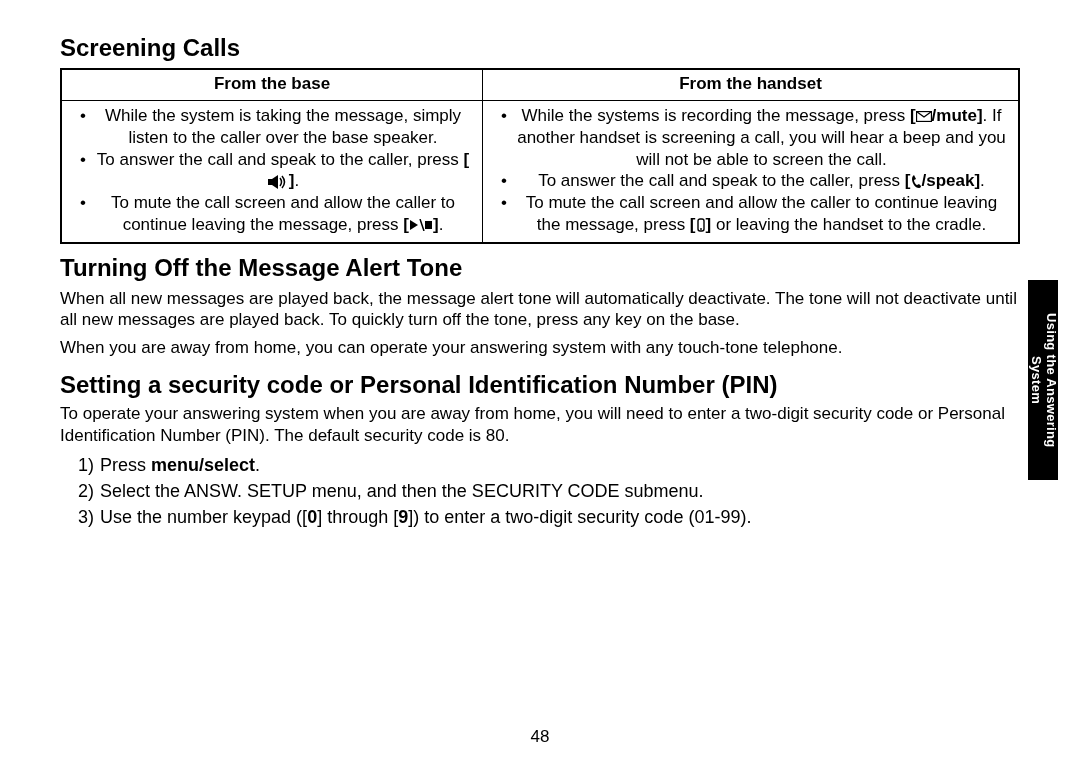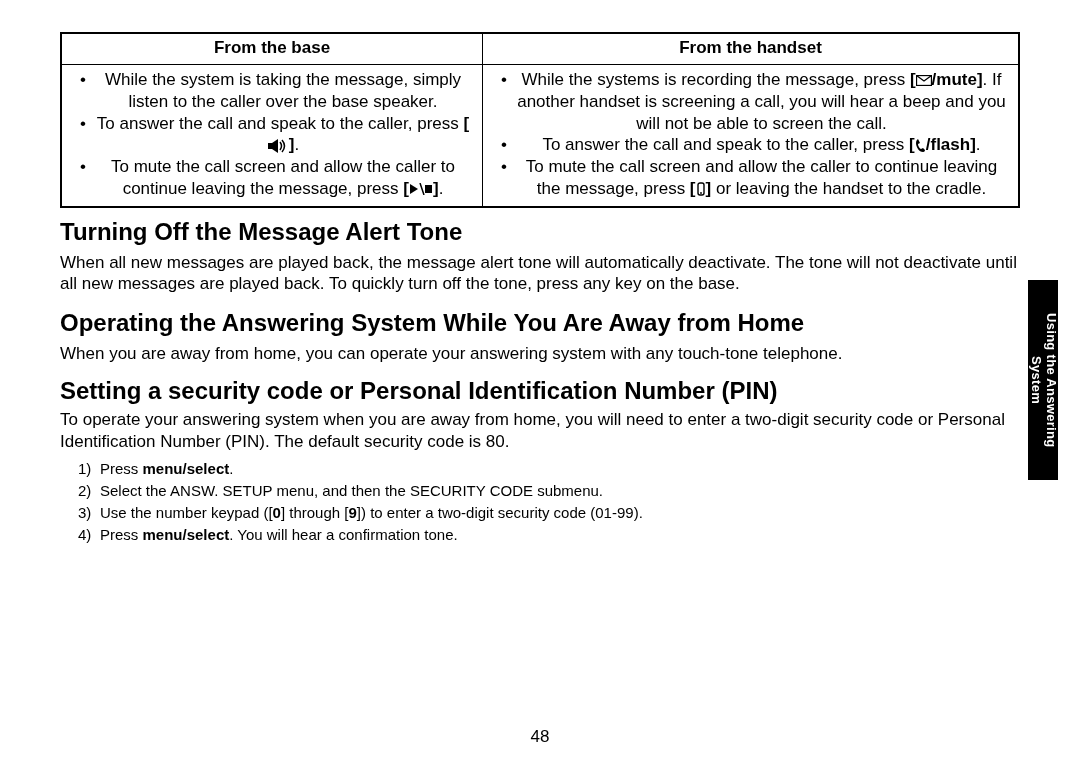--- a/index.html
+++ b/index.html
@@ -18,21 +18,21 @@
     border: 1px solid #000;
     text-align: center;
     vertical-align: top;
     padding: 4px 8px 6px 8px;
     font-size: 17px;
   }
   table.screening th { font-weight: bold; }
   ul.cell { list-style: none; padding-left: 10px; }
   ul.cell li { position: relative; padding-left: 12px; line-height: 1.28; }
   ul.cell li::before { content: "•"; position: absolute; left: 0; top: 0; }
-  ol.steps { list-style: none; padding-left: 18px; font-size: 15px; line-height: 1.45; margin-top: 2px; }
+  ol.steps { list-style: none; padding-left: 18px; font-size: 18px; line-height: 1.45; margin-top: 2px; }
   ol.steps li { position: relative; padding-left: 22px; }
   ol.steps li::before { content: attr(data-num) ")"; position: absolute; left: 0; }
   .note-row { display: flex; font-size: 17px; line-height: 1.28; margin-top: 4px; }
   .note-label { flex: 0 0 auto; padding-right: 6px; }
   .note-text { flex: 1 1 auto; }
   .pagenum { position: absolute; bottom: 12px; left: 0; width: 1080px; text-align: center; font-size: 17px; }
   .side-tab {
     position: absolute;
     right: 22px;
     top: 280px;
@@ -55,20 +55,21 @@
     white-space: pre;
   }
   .bold { font-weight: bold; }
   .icon { display: inline-block; vertical-align: middle; }
 </style>
 </head>
 <body>
 
 <div class="page">
 
+  <h2 class="main">Screening Calls</h2>
 
   <table class="screening">
     <thead>
       <tr>
         <th>From the base</th>
         <th>From the handset</th>
       </tr>
     </thead>
     <tbody>
       <tr>
@@ -96,54 +97,50 @@
           <ul class="cell">
             <li>
               <span>While the systems is recording the message, press </span><span class="bold">[<svg class="icon" width="16" height="11" viewBox="0 0 16 11">
                     <rect x="0.5" y="0.5" width="15" height="10" fill="none" stroke="#000" stroke-width="1.3"></rect>
                     <polyline points="0.5,0.5 8,6 15.5,0.5" fill="none" stroke="#000" stroke-width="1.3"></polyline>
                   </svg><span>/mute</span>]</span><span>. If another handset is screening a call, you will hear a beep and you will not be able to screen the call.</span>
             </li>
             <li>
               <span>To answer the call and speak to the caller, press </span><span class="bold">[<svg class="icon" width="11" height="14" viewBox="0 0 11 14">
                     <path d="M3 0 C3 0 1 1 1 4 C1 8 4 13 8 13 C10 13 10 11 10 11 L8 9 L6 10 C5 10 3 7 3 5 L5 4 Z" fill="#000"></path>
-                  </svg><span>/flash</span>]</span><span>.</span>
+                  </svg><span>/speak</span>]</span><span>.</span>
             </li>
             <li>
               <span>To mute the call screen and allow the caller to continue leaving the message, press </span><span class="bold">[<svg class="icon" width="10" height="14" viewBox="0 0 10 14">
                     <rect x="2" y="1" width="6" height="12" rx="2" fill="none" stroke="#000" stroke-width="1.4"></rect>
                     <circle cx="5" cy="11" r="0.9" fill="#000"></circle>
                   </svg>]</span><span> or leaving the handset to the cradle.</span>
             </li>
           </ul>
         </td>
       </tr>
     </tbody>
   </table>
 
   <h2 class="main">Turning Off the Message Alert Tone</h2>
   <p class="body">When all new messages are played back, the message alert tone will automatically deactivate. The tone will not deactivate until all new messages are played back. To quickly turn off the tone, press any key on the base.</p>
 
-  <h2 class="main" style="margin-top:14px;">Operating the Answering System While You Are Away from Home</h2>
   <p class="body">When you are away from home, you can operate your answering system with any touch-tone telephone.</p>
 
   <h3 class="sub">Setting a security code or Personal Identification Number (PIN)</h3>
   <p class="body">To operate your answering system when you are away from home, you will need to enter a two-digit security code or Personal Identification Number (PIN). The default security code is 80.</p>
 
   <ol class="steps">
     <li data-num="1">
       <span>Press </span><span class="bold">menu/select</span><span>.</span>
     </li>
     <li data-num="2"><span>Select the ANSW. SETUP menu, and then the SECURITY CODE submenu.</span></li>
     <li data-num="3">
       <span>Use the number keypad (</span>[<span class="bold">0</span>]<span> through </span>[<span class="bold">9</span>]<span>) to enter a two-digit security code (01-99).</span>
     </li>
-    <li data-num="4">
-      <span>Press </span><span class="bold">menu/select</span><span>. You will hear a confirmation tone.</span>
-    </li>
   </ol>
 
 
   <div class="side-tab">
     <div class="vtext">Using the Answering
 System</div>
   </div>
 
   <div class="pagenum">48</div>
 </div>

